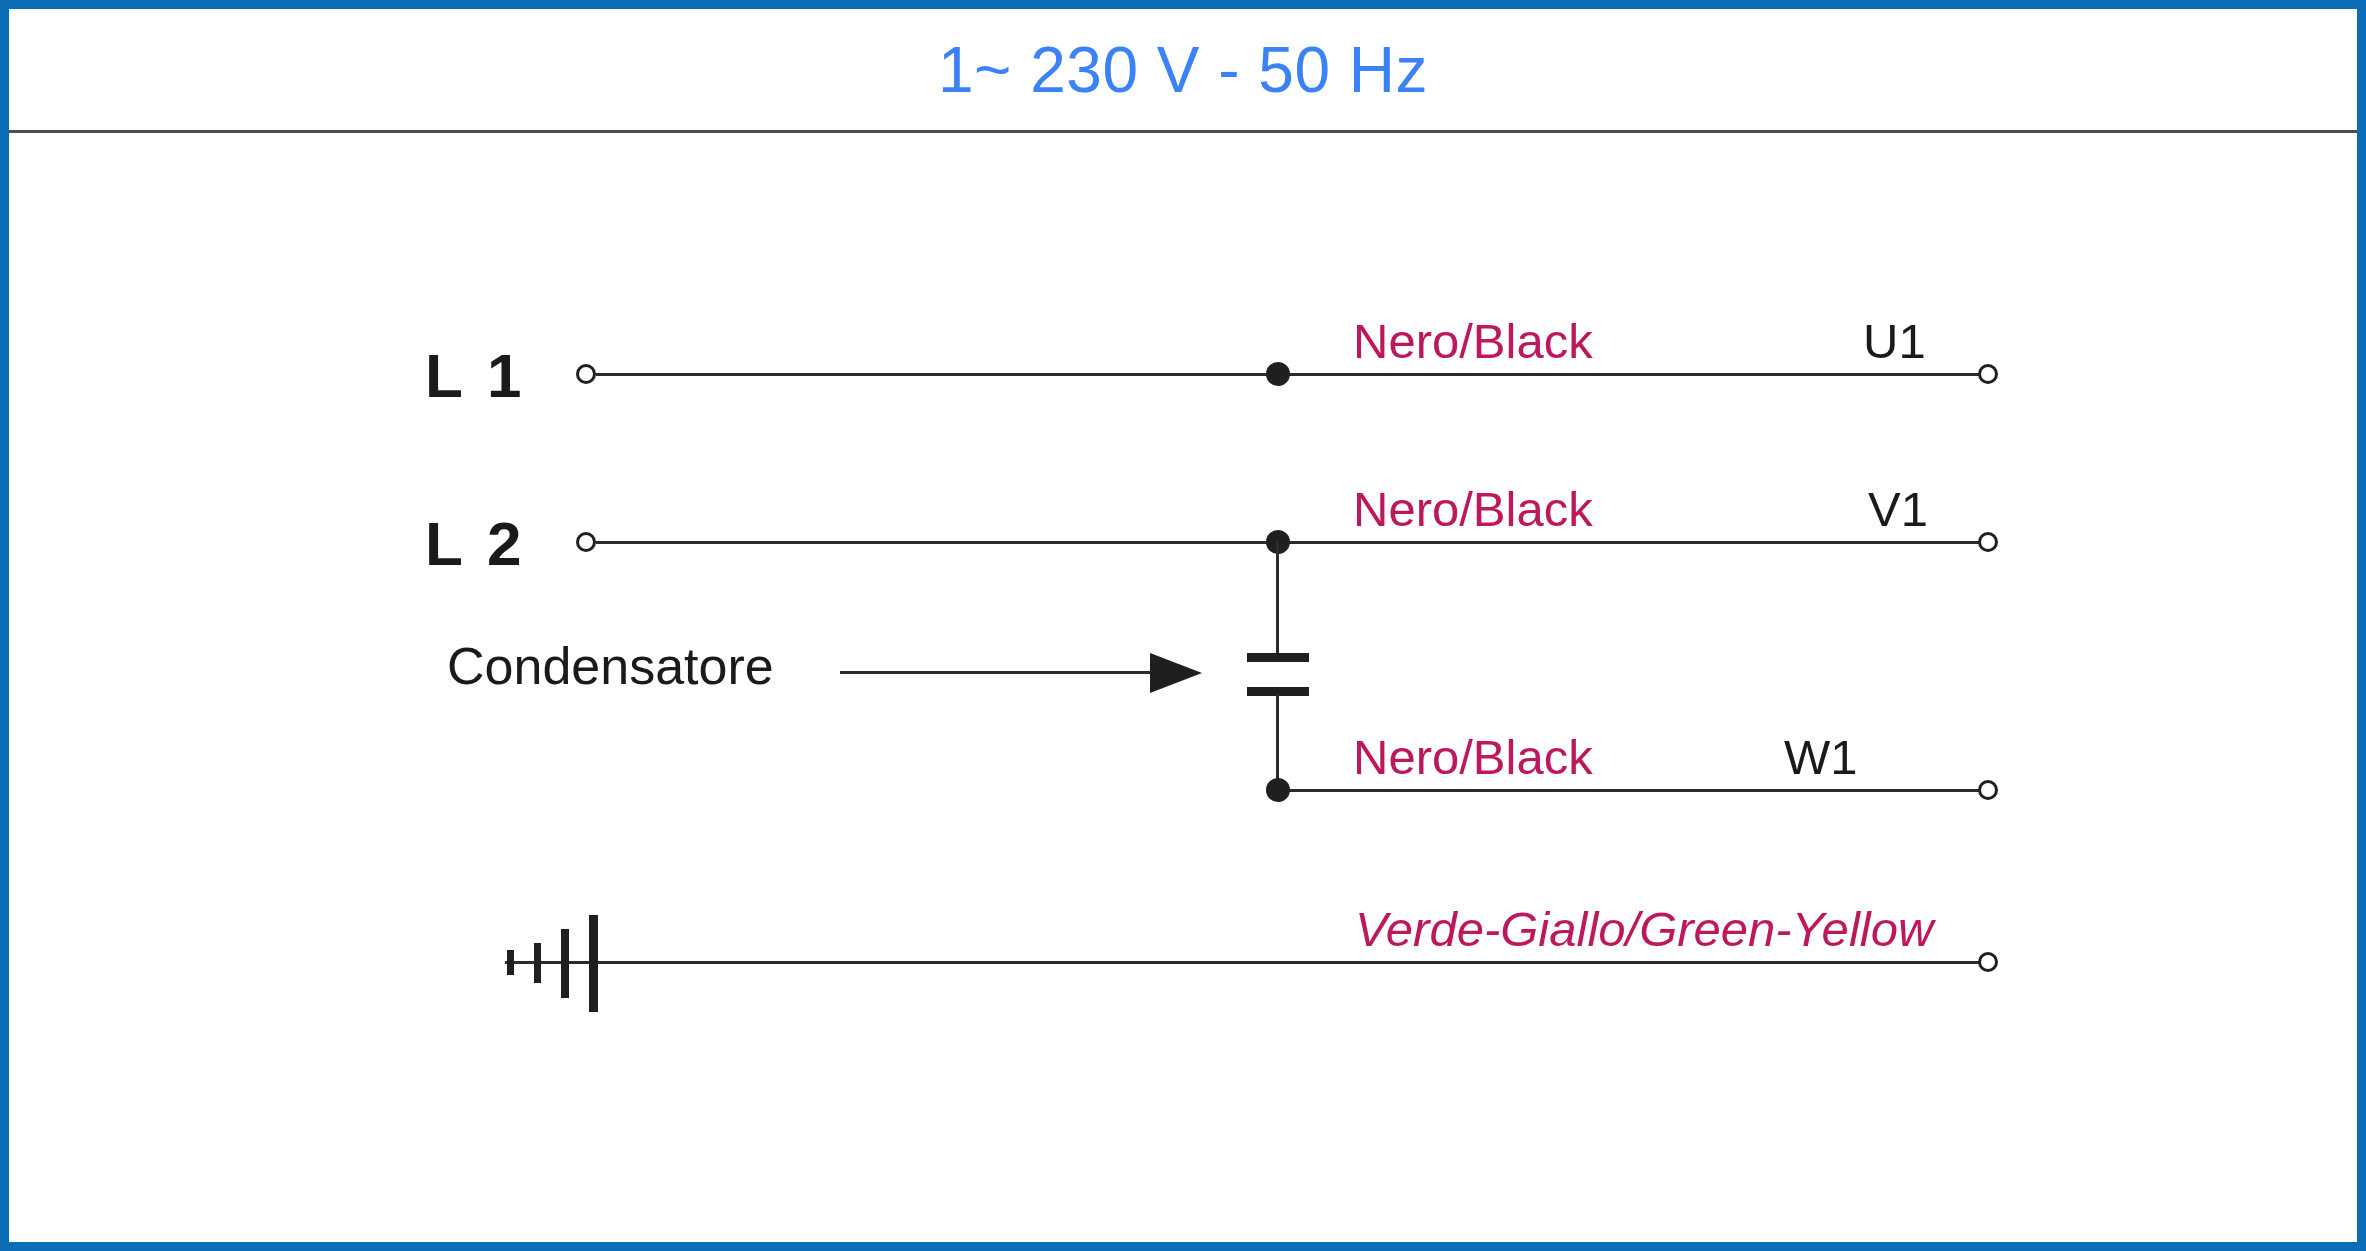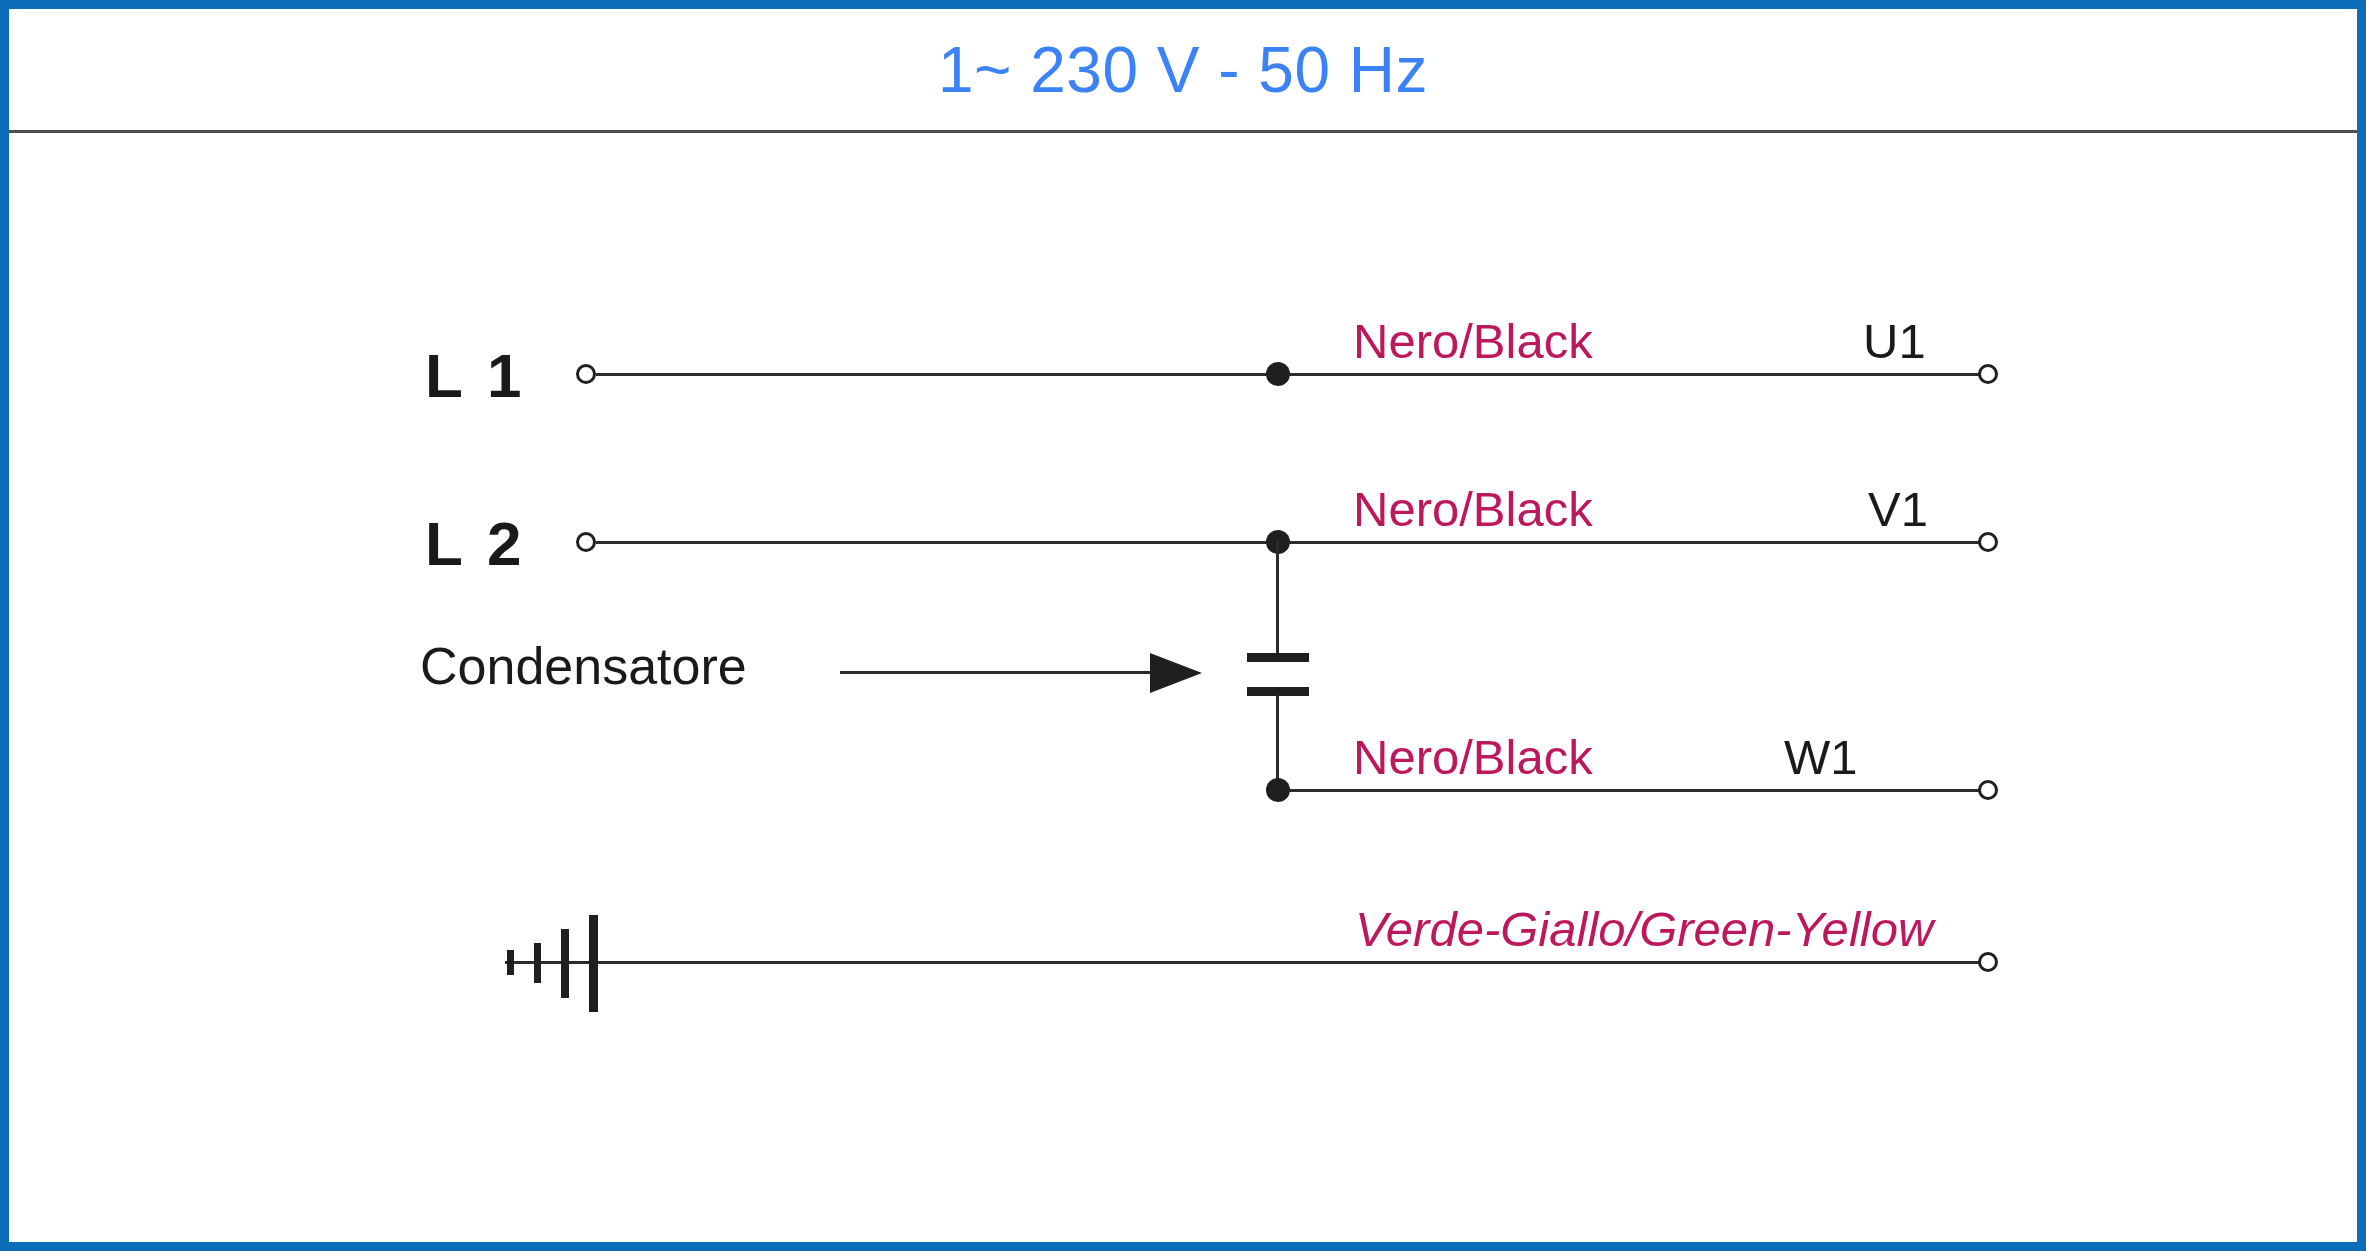--- a/index.html
+++ b/index.html
@@ -113,20 +113,21 @@
     color: #1a1a1a;
     white-space: nowrap;
   }
   
   .cap-text {
     position: absolute;
     font-size: 52px;
     color: #1a1a1a;
     line-height: 1.18;
     white-space: nowrap;
+    margin-left: 27px;
   }
   
   .cap-plate {
     position: absolute;
     height: 9px;
     width: 62px;
     background: #1f1f1f;
   }
   
   .arrow-line {

